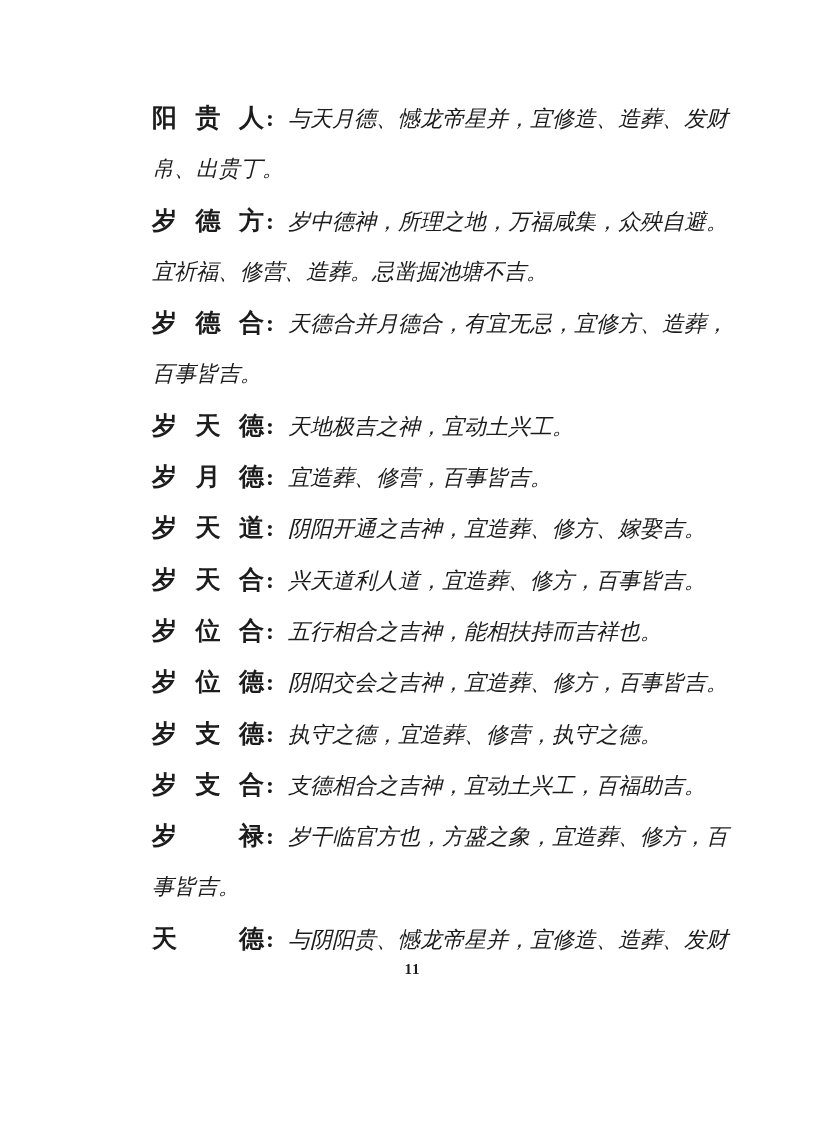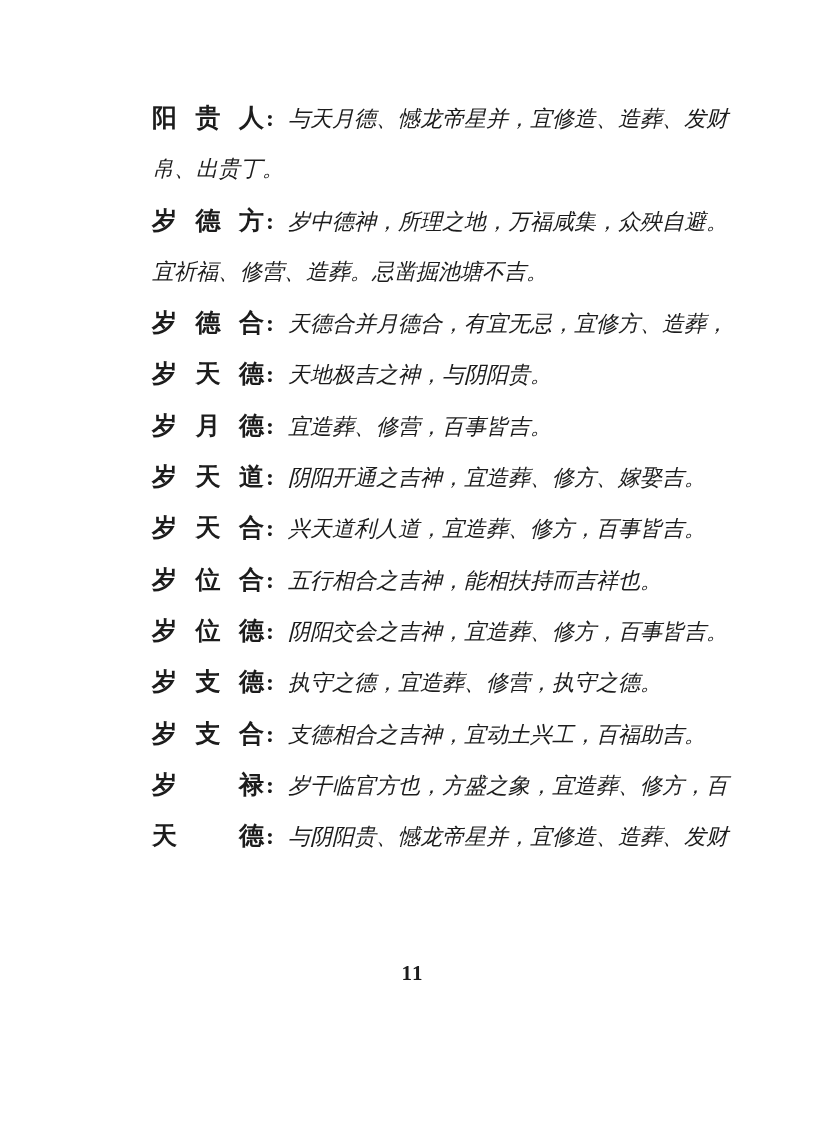--- a/index.html
+++ b/index.html
@@ -50,21 +50,21 @@
     font-weight: 500;
     letter-spacing: 0px;
     font-style: italic;
   }
   .page-number {
     position: absolute;
     left: 0;
     top: 961px;
     width: 825px;
     text-align: center;
-    font-size: 21px;
+    font-size: 15px;
     font-weight: 600;
     color: #1c1c1c;
     letter-spacing: 1px;
   }
 </style>
 </head>
 <body style="background: rgb(255, 255, 255);">
 
 <div class="page">
   <div class="text-block" id="entries" style="color: rgb(28, 28, 28);">
@@ -78,25 +78,26 @@
           <span>岁</span>
           <span>德</span>
           <span>方</span>
         </span><span class="colon">:</span><span class="desc">岁中德神，所理之地，万福咸集，众殃自避。</span></div>
       <div class="line"><span class="desc">宜祈福、修营、造葬。忌凿掘池塘不吉。</span></div>
       <div class="line"><span class="term">
           <span>岁</span>
           <span>德</span>
           <span>合</span>
         </span><span class="colon">:</span><span class="desc">天德合并月德合，有宜无忌，宜修方、造葬，</span></div>
+      <div class="line"><span class="desc">百事皆吉。</span></div>
       <div class="line"><span class="term">
           <span>岁</span>
           <span>天</span>
           <span>德</span>
-        </span><span class="colon">:</span><span class="desc">天地极吉之神，与阴阳贵。</span></div>
+        </span><span class="colon">:</span><span class="desc">天地极吉之神，宜动土兴工。</span></div>
       <div class="line"><span class="term">
           <span>岁</span>
           <span>月</span>
           <span>德</span>
         </span><span class="colon">:</span><span class="desc">宜造葬、修营，百事皆吉。</span></div>
       <div class="line"><span class="term">
           <span>岁</span>
           <span>天</span>
           <span>道</span>
         </span><span class="colon">:</span><span class="desc">阴阳开通之吉神，宜造葬、修方、嫁娶吉。</span></div>
@@ -122,19 +123,20 @@
         </span><span class="colon">:</span><span class="desc">执守之德，宜造葬、修营，执守之德。</span></div>
       <div class="line"><span class="term">
           <span>岁</span>
           <span>支</span>
           <span>合</span>
         </span><span class="colon">:</span><span class="desc">支德相合之吉神，宜动土兴工，百福助吉。</span></div>
       <div class="line"><span class="term">
           <span>岁</span>
           <span>禄</span>
         </span><span class="colon">:</span><span class="desc">岁干临官方也，方盛之象，宜造葬、修方，百</span></div>
+      <div class="line"><span class="desc">事皆吉。</span></div>
       <div class="line"><span class="term">
           <span>天</span>
           <span>德</span>
         </span><span class="colon">:</span><span class="desc">与阴阳贵、憾龙帝星并，宜修造、造葬、发财</span></div>
     </div>
   <div class="page-number">11</div>
 </div>
 
 </body></html>

